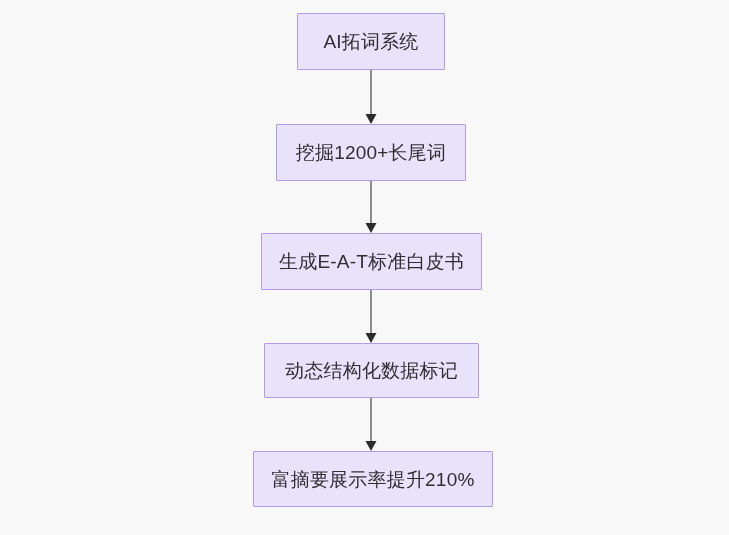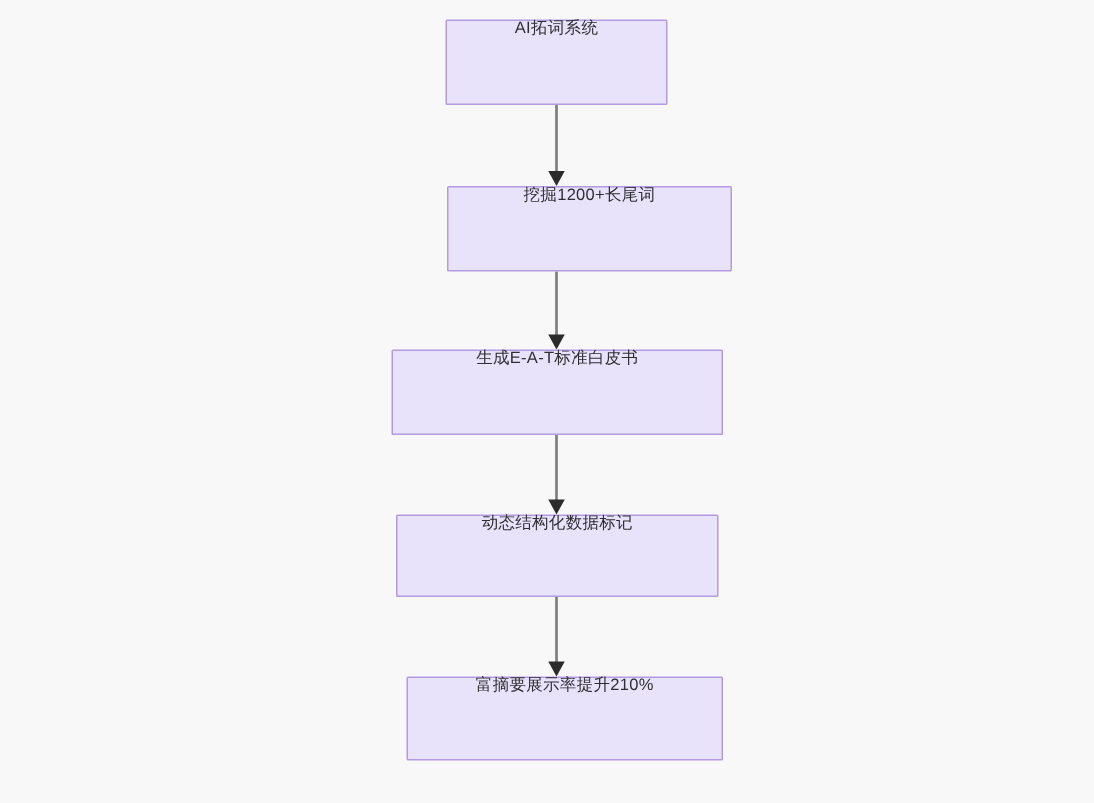--- a/index.html
+++ b/index.html
@@ -19,24 +19,24 @@
     width: 729px;
     height: 535px;
   }
   .node {
     position: absolute;
     box-sizing: border-box;
     background: #e8e3fa;
     border: 1.4px solid #b49ae2;
     border-radius: 1px;
     display: flex;
-    align-items: flex-start;
+    align-items: center;
     justify-content: center;
     color: #2e2e33;
-    font-size: 11px;
+    font-size: 19px;
     line-height: 1;
     letter-spacing: 0.2px;
     white-space: nowrap;
     user-select: none;
   }
   .node-label {
     display: block;
     padding: 0 4px;
   }
   .connector {
@@ -71,25 +71,25 @@
       <line class="conn-line" x1="12" y1="0" x2="12" y2="45"></line>
       <polygon class="conn-head" points="6.5,43 17.5,43 12,53"></polygon>
     </svg>
     <svg class="connector" width="24" height="53" viewBox="0 0 24 53" style="left: 359px; top: 398px;">
       <line class="conn-line" x1="12" y1="0" x2="12" y2="45"></line>
       <polygon class="conn-head" points="6.5,43 17.5,43 12,53"></polygon>
     </svg>
     <div class="node" style="left: 297px; top: 13px; width: 148px; height: 57px;">
       <span class="node-label">AI拓词系统</span>
     </div>
-    <div class="node" style="left: 276px; top: 124px; width: 190px; height: 57px; margin-left: 22px;">
+    <div class="node" style="left: 276px; top: 124px; width: 190px; height: 57px;">
       <span class="node-label">挖掘1200+长尾词</span>
     </div>
     <div class="node" style="left: 264px; top: 343px; width: 215px; height: 55px;">
       <span class="node-label">动态结构化数据标记</span>
     </div>
     <div class="node" style="left: 261px; top: 233px; width: 221px; height: 57px;">
       <span class="node-label">生成E-A-T标准白皮书</span>
     </div>
-    <div class="node" style="left: 271px; top: 451px; width: 211px; height: 56px;">
+    <div class="node" style="left: 253px; top: 451px; width: 240px; height: 56px;">
       <span class="node-label">富摘要展示率提升210%</span>
     </div>
   </div>
 
 </body></html>

